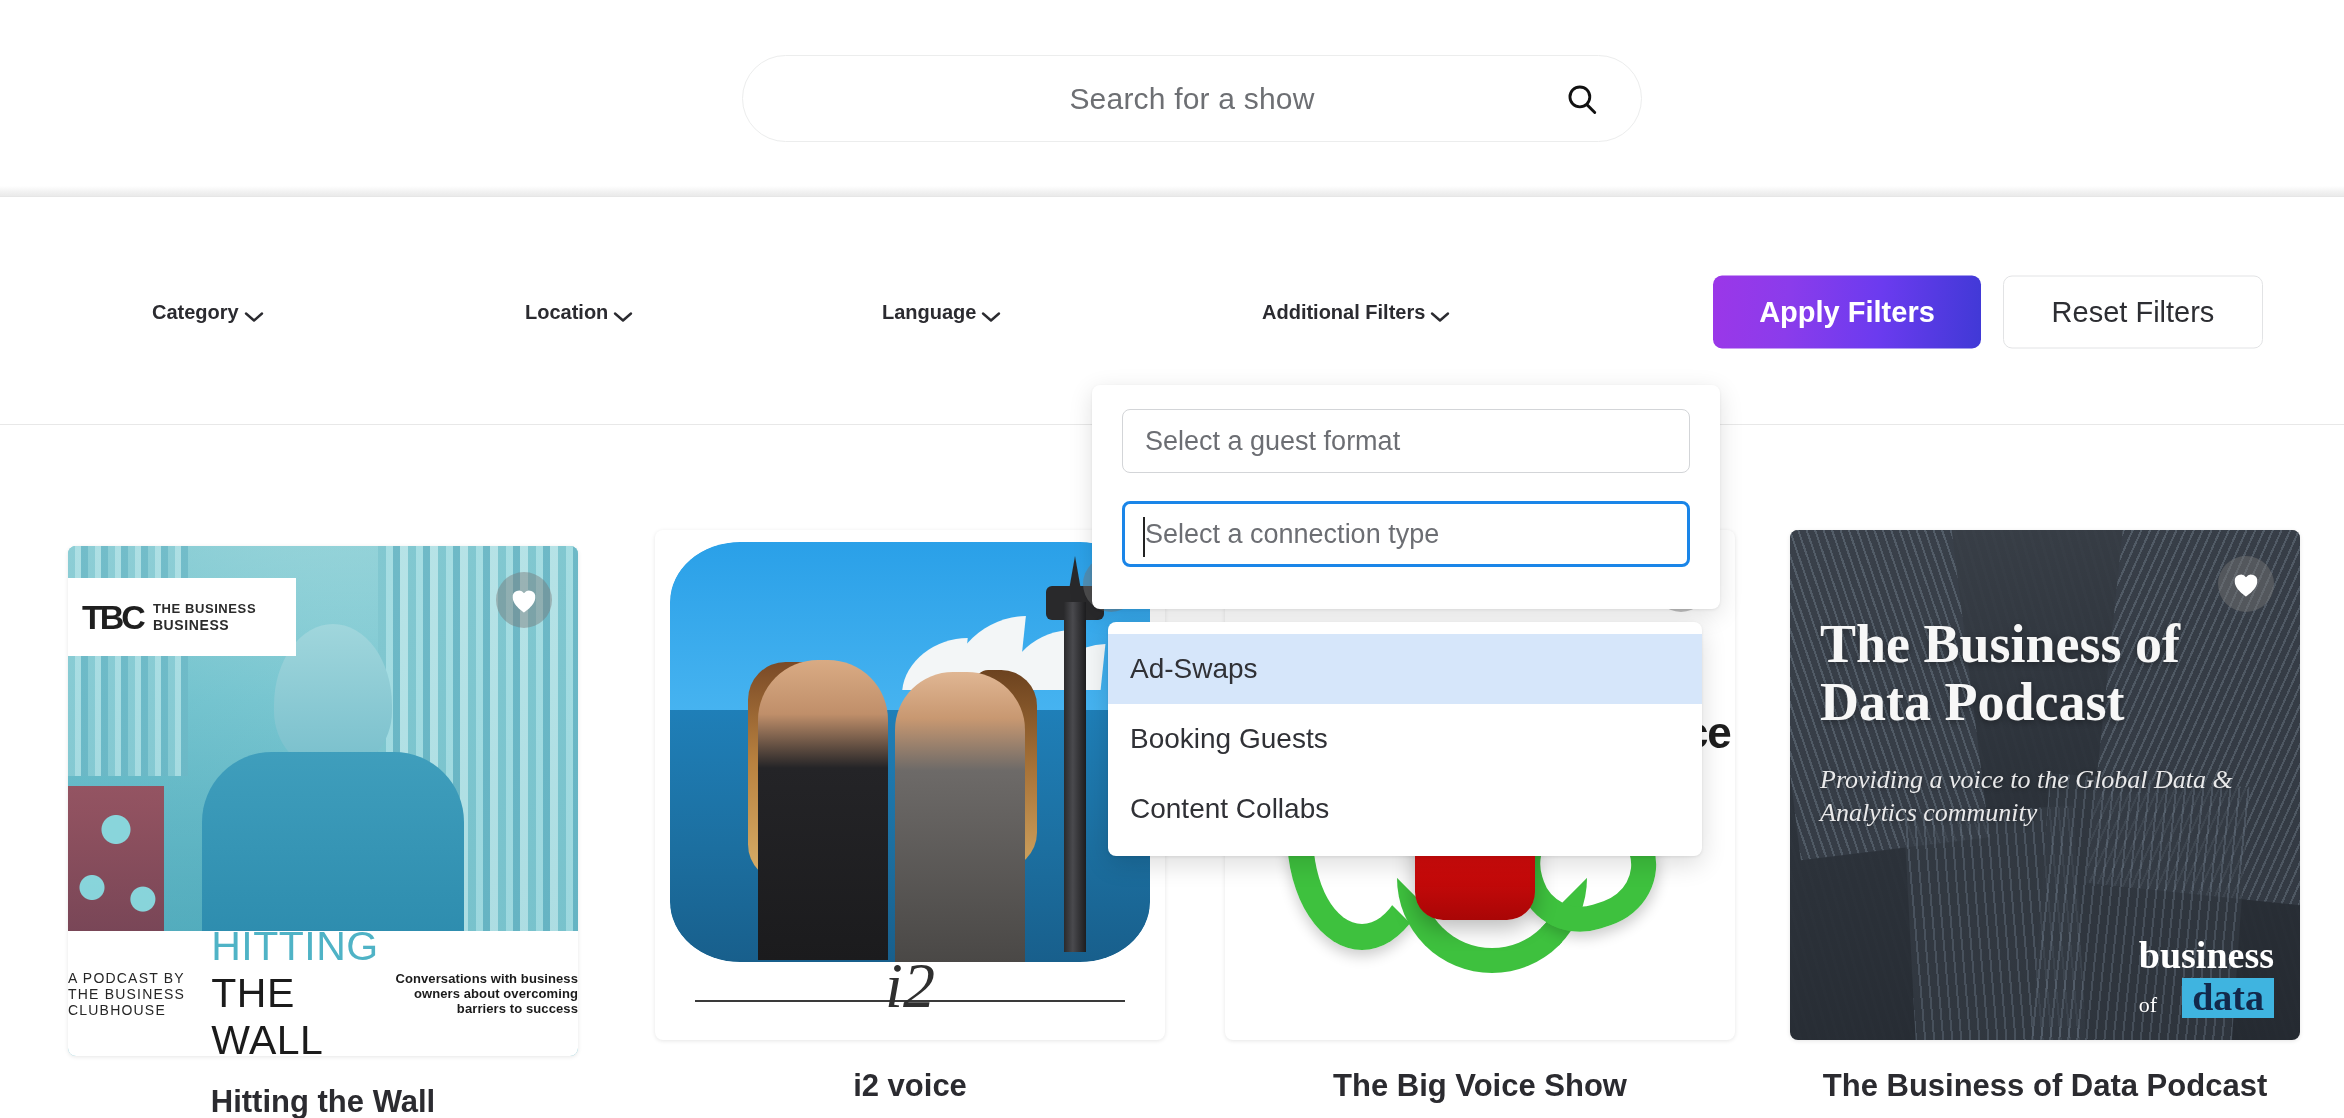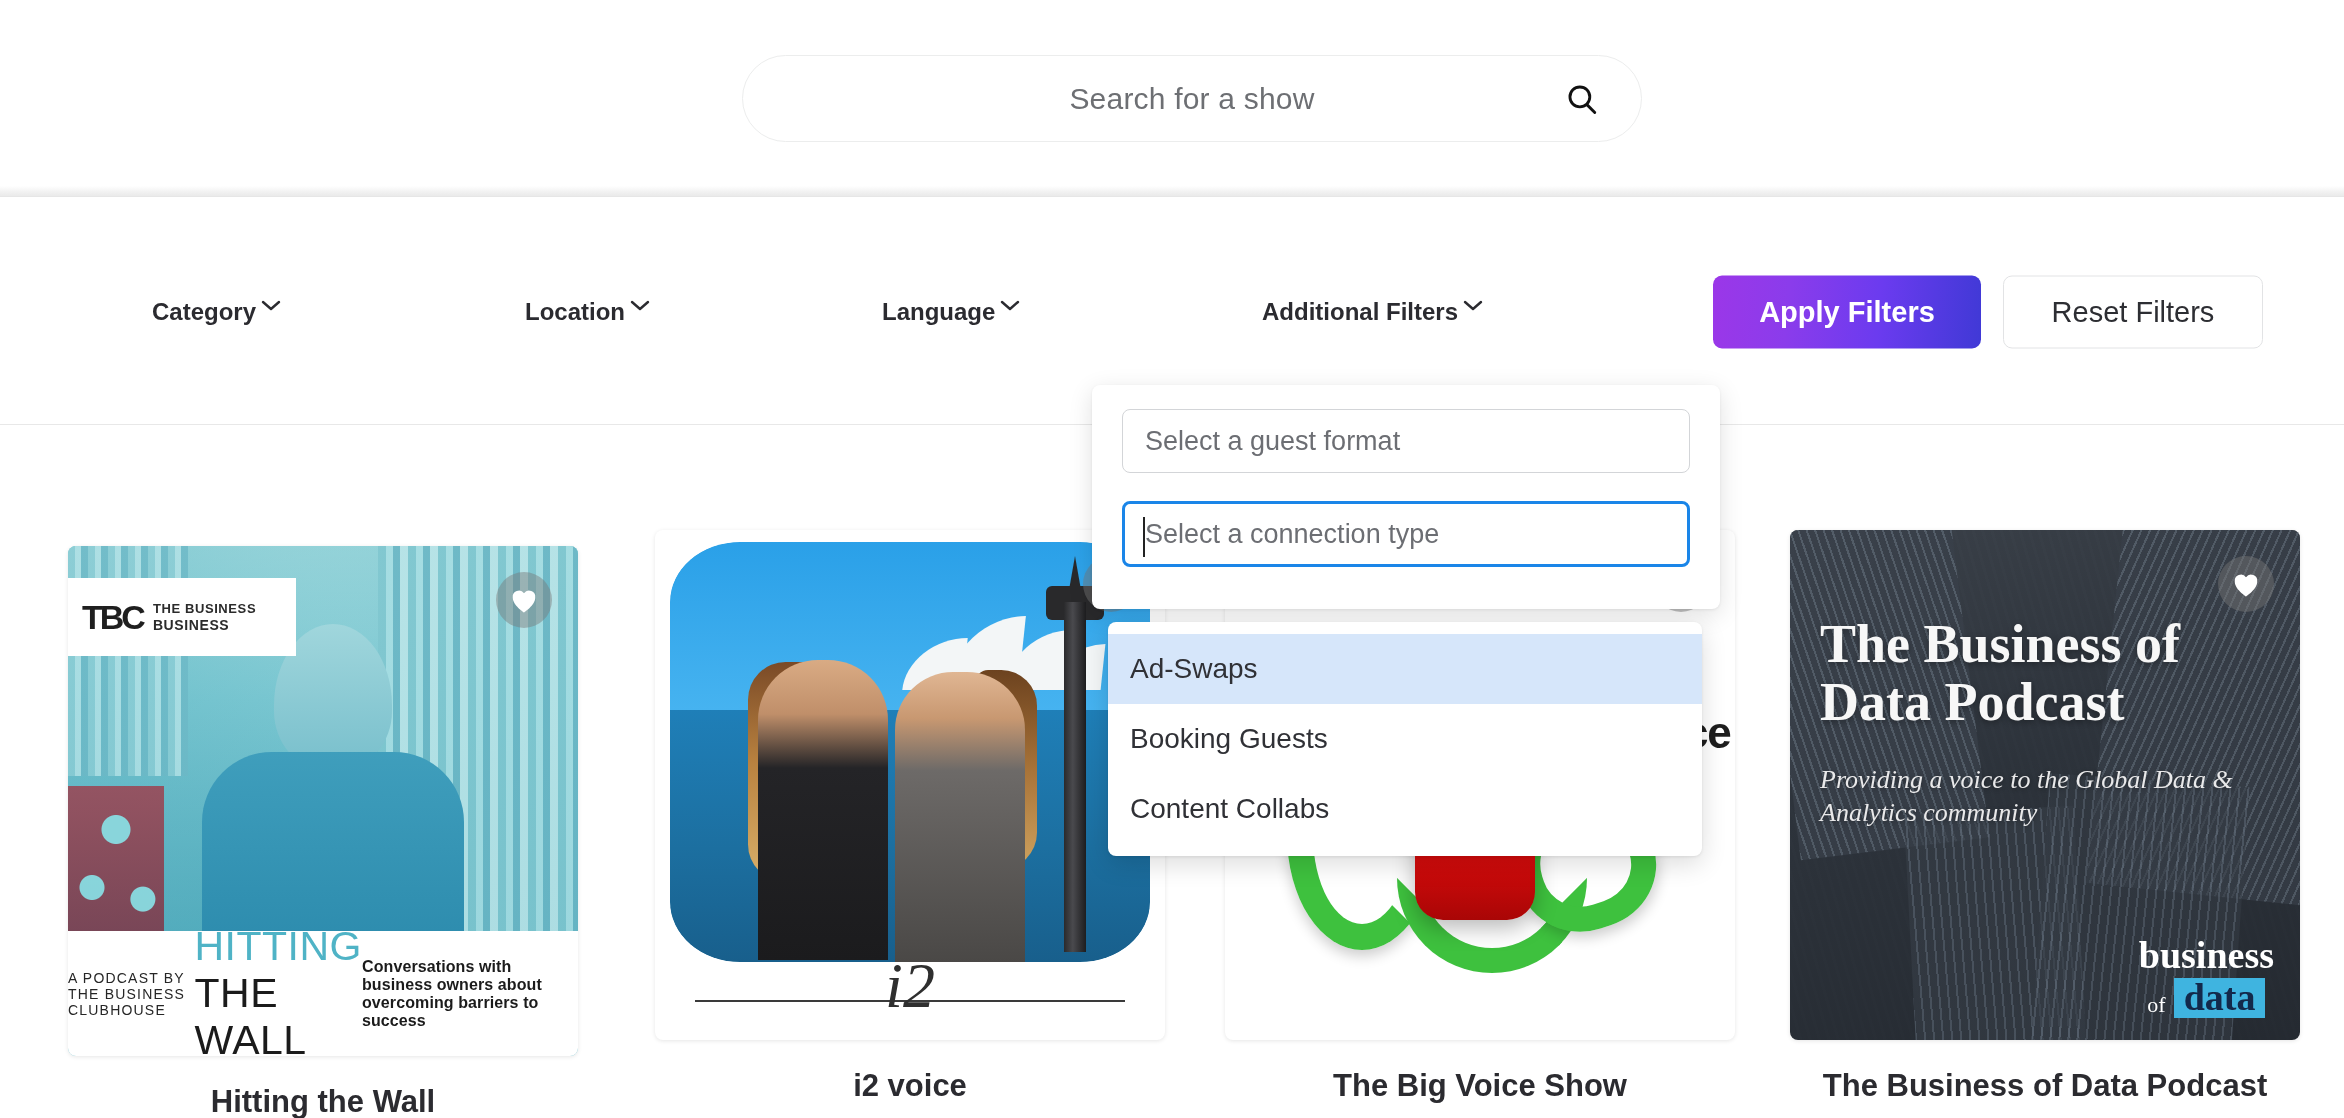--- a/index.html
+++ b/index.html
@@ -42,22 +42,22 @@
   }
   .filter-bar:after {
     content:""; position:absolute; left:0; bottom:0; width:100%; height:1px;
     background:#e8e8e8;
   }
   .filter-row {
     position:absolute; left:0; top:0; width:2344px; height:229px;
   }
   .filter-item {
     position: absolute; top: 50%; transform: translateY(-50%);
-    display: flex; align-items: flex-start; gap: 4px;
-    font-size: 24px; font-weight: 700; color: #2b2b30; cursor: pointer;
+    display: flex; align-items: flex-end; gap: 4px;
+    font-size: 20px; font-weight: 700; color: #2b2b30; cursor: pointer;
     white-space: nowrap;
   }
   .filter-item .chev { display:flex; align-items:center; }
   .f-category  { left: 152px; }
   .f-location  { left: 525px; }
   .f-language  { left: 882px; }
   .f-additional{ left: 1262px; }
 
   .btn-apply {
     position: absolute; left: 1713px; top: 50%; transform: translateY(-50%);
@@ -194,21 +194,21 @@
   .cv1 .logobox .txt { line-height: 1.05; }
   .cv1 .logobox .l1 { font-size: 13px; font-weight: 700; color:#2b2b2b; letter-spacing:.6px; }
   .cv1 .logobox .l2 { font-size: 14px; font-weight: 700; color:#2b2b2b; letter-spacing:.6px; }
   .cv1 .lower {
     position:absolute; left:0; bottom:0; width:510px; height:125px; background:#ffffff;
     display:flex; align-items:center; justify-content:center; 
   }
   .cv1 .kicker { font-size: 14px; letter-spacing: 1.2px; color:#262626; font-weight:400; }
   .cv1 .bigtitle { font-size: 41px; font-weight: 300; letter-spacing:.5px; color:#1b1b1b; }
   .cv1 .bigtitle .hl { color:#4fb3c6; }
-  .cv1 .tagline { font-size: 16px; font-weight:700; color:#1b1b1b; letter-spacing:.1px; }
+  .cv1 .tagline { font-size: 13px; font-weight:700; color:#1b1b1b; letter-spacing:.1px;text-align:right; }
 
   
   .cv2 { background:#ffffff; }
   .cv2 .scallop {
     position: absolute; left: 15px; top: 12px; width: 480px; height: 420px;
     background: linear-gradient(180deg,#2f9fe0 0%, #1f8fd6 22%, #1c84c8 45%, #1d7fb8 72%, #1f7aa8 100%);
     -webkit-mask:
       radial-gradient(circle at 50% 0%, #000 99%, transparent 100%) 0 0/160px 60px repeat-x,
       radial-gradient(circle at 0% 50%, #000 99%, transparent 100%) 0 0/60px 150px repeat-y,
       radial-gradient(circle at 100% 50%, #000 99%, transparent 100%) 100% 0/60px 150px repeat-y,
@@ -353,21 +353,21 @@
     font-family:"Liberation Serif", serif; font-style: italic; font-size: 26px;
     color:#e9e9ea; line-height: 1.28; text-shadow: 0 1px 4px rgba(0,0,0,.35);
   }
   .cv4 .brand {
     position:absolute; right: 26px; bottom: 22px; text-align:right;
   }
   .cv4 .brand .b1 {
     font-family:"Liberation Serif", serif; font-weight:700; font-size:38px; color:#ffffff;
     line-height:1;
   }
-  .cv4 .brand .row2 { display:flex; align-items:flex-end; justify-content:center; gap:8px; margin-top:4px;}
+  .cv4 .brand .row2 { display:flex; align-items:flex-end; justify-content:space-between; gap:8px; margin-top:4px;}
   .cv4 .brand .b2 { font-family:"Liberation Serif", serif; font-size:22px; color:#ffffff; }
   .cv4 .brand .b3 {
     font-family:"Liberation Serif", serif; font-weight:700; font-size:38px; color:#13294b;
     background:#3fb4e0; padding: 0 10px; line-height:1.05;
   }
 </style>
 </head>
 <body>
 
 <div id="page">

